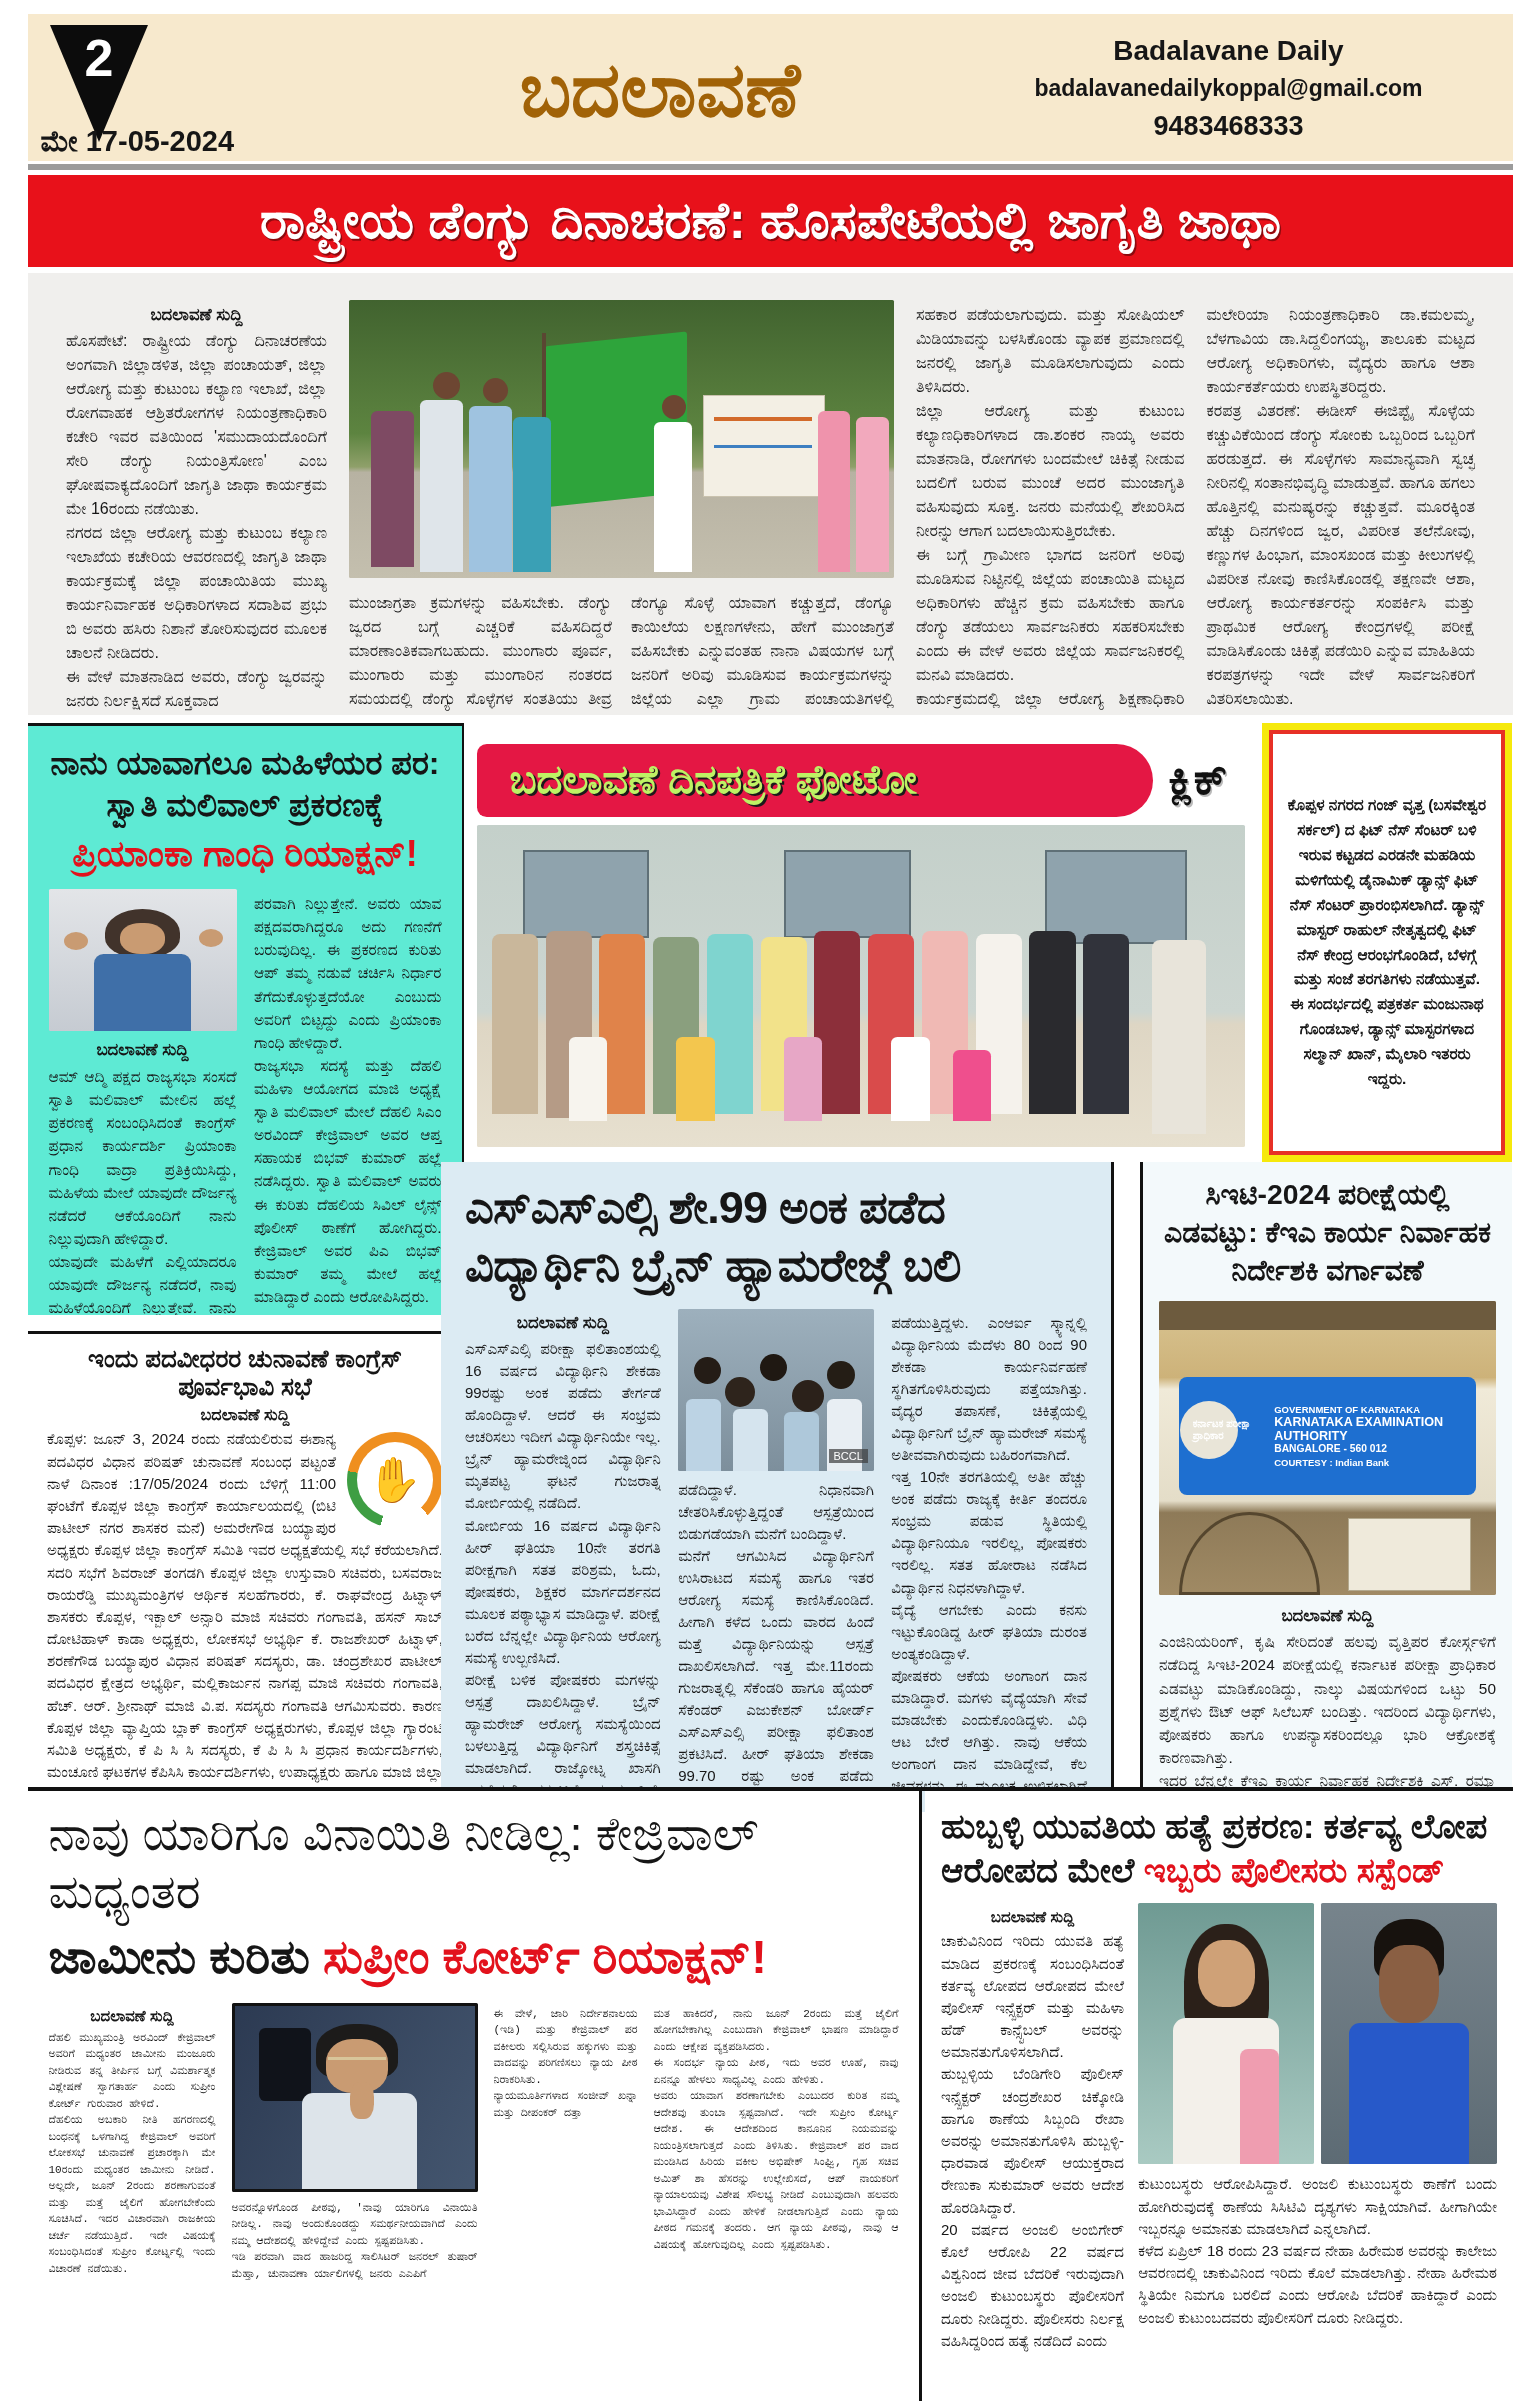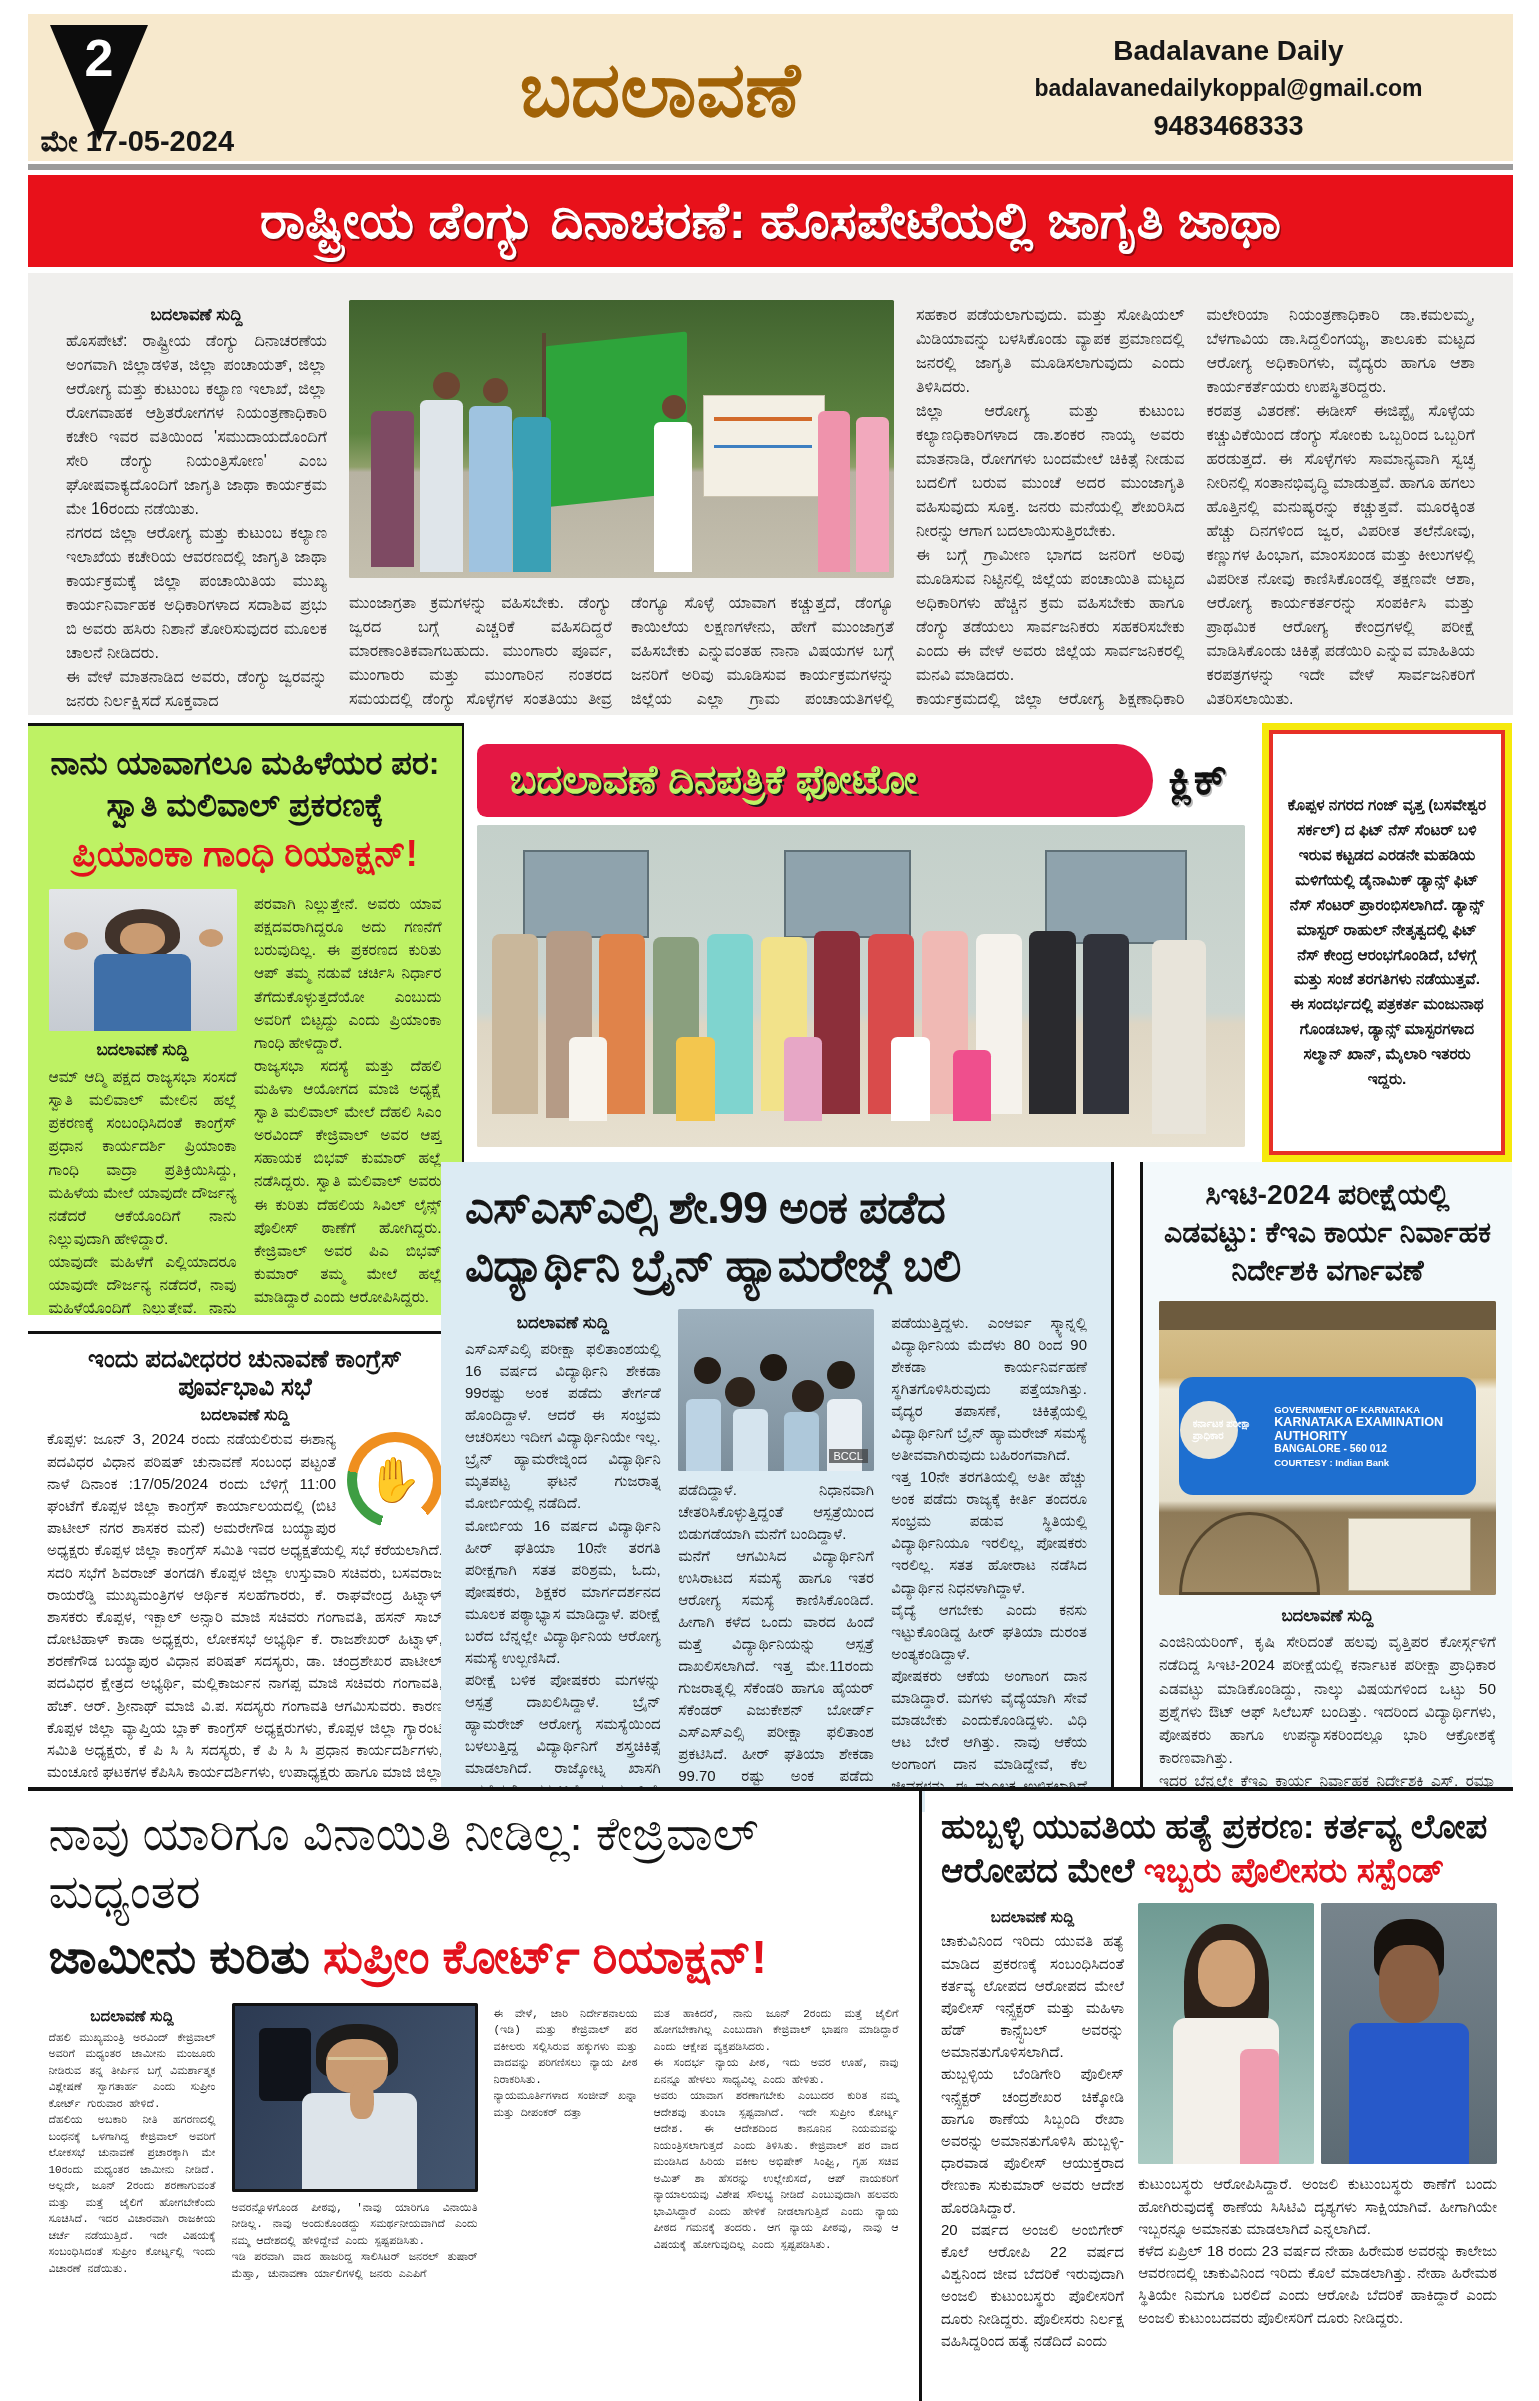--- a/index.html
+++ b/index.html
@@ -25,21 +25,21 @@
   .leadbody{background:#f0efed;padding:27px 38px;display:flex;gap:22px;}
   .lead-col1{width:261px;flex:none;}
   .lead-photoblock{width:545px;flex:none;}
   .lead-undercols{display:flex;gap:19px;margin-top:9.5px;}
   .lead-undercols p{flex:1;}
   .lead-col45{flex:1;}
   .photo{position:relative;overflow:hidden;border-radius:1.6px;}
   .fig{position:absolute;}
   .head{position:absolute;border-radius:50%;background:#6d4632;}
   
-  .pgbox{background:#bef264;border-top:3.2px solid #111;border-right:2.4px solid #111;padding:16px 20.5px 0 20.5px;}
+  .pgbox{background:#5eead4;border-top:3.2px solid #111;border-right:2.4px solid #111;padding:16px 20.5px 0 20.5px;}
   .pg-h{font-size:32px;font-weight:bold;text-align:center;line-height:1.32;}
   .pg-hr{font-size:36px;font-weight:bold;text-align:center;color:#e2121c;margin-top:6.3px;}
   .pg-cols{display:flex;gap:17.4px;margin-top:14.2px;}
   .pg-colA{width:188px;flex:none;} .pg-colB{flex:1;}
   .pg-cols p.bodytxt{font-size:15.4px;}
   
   .cgbox{background:#fff;border-top:3.2px solid #111;border-right:2.4px solid #111;padding:11px 19px;}
   .cg-h{font-size:24.5px;font-weight:bold;text-align:center;}
   .congress-logo{float:right;width:96px;height:96px;border-radius:50%;margin:3.2px 0 6.3px 11px;
       background:conic-gradient(#ef8f1f 0 38%,#ffffff 38% 55%,#3e9e43 55% 78%,#ef8f1f 78% 100%);
@@ -63,21 +63,21 @@
   .sslc-h{font-size:45px;font-weight:bold;line-height:1.28;letter-spacing:-0.8px;}
   .sslc-cols{display:flex;gap:17.4px;margin-top:14.2px;}
   .sslc-cols>div{flex:1;}
   .sslc-cols p.bodytxt{font-size:15px;line-height:1.47;}
   .bccl{position:absolute;right:6.3px;bottom:8px;background:rgba(60,60,60,.7);color:#fff;
         font-size:11px;padding:0.8px 4.7px;}
   
   .kea{background:#f3f9fb;padding:12.6px 16px;}
   .kea-h{font-size:28.4px;font-weight:bold;text-align:center;line-height:1.35;}
   .kea p.bodytxt{font-size:15.4px;}
-  .keasign{position:absolute;left:6%;top:26%;width:88%;height:40%;background:#1e6fd0;border-radius:14px;
+  .keasign{position:absolute;left:6%;top:26%;width:88%;height:40%;background:#1e6fd0;border-radius:8px;
            color:#fff;display:flex;flex-direction:column;justify-content:center;padding:4.7px 8px 4.7px 95px;box-sizing:border-box;}
   .keasign div{font-weight:bold;}
   .kea-emblem{position:absolute;left:20.5px;top:34%;width:58px;height:58px;border-radius:50%;background:#e9e5d8;}
   .kea-kn{position:absolute;left:10%;top:40%;width:87px;color:#fff;font-size:10.3px;font-weight:bold;}
   
   .kj{padding:14.2px 20.5px;border-right:3.2px solid #111;background:#fff;}
   .kj-h1{font-size:47px;font-weight:normal;line-height:1.22;}
   .kj-h2{font-size:47px;font-weight:bold;line-height:1.22;margin-top:8px;}
   .red{color:#e2121c;}
   .kj-cols{display:flex;gap:16px;margin-top:17.4px;}

